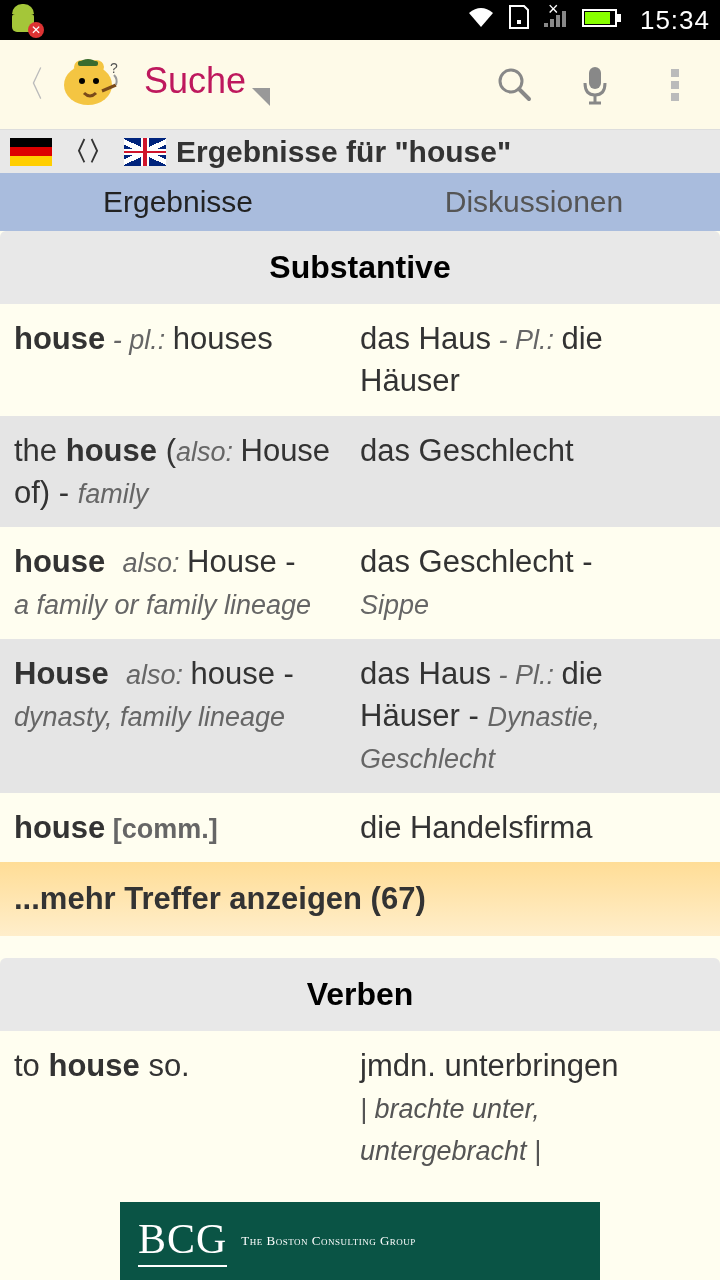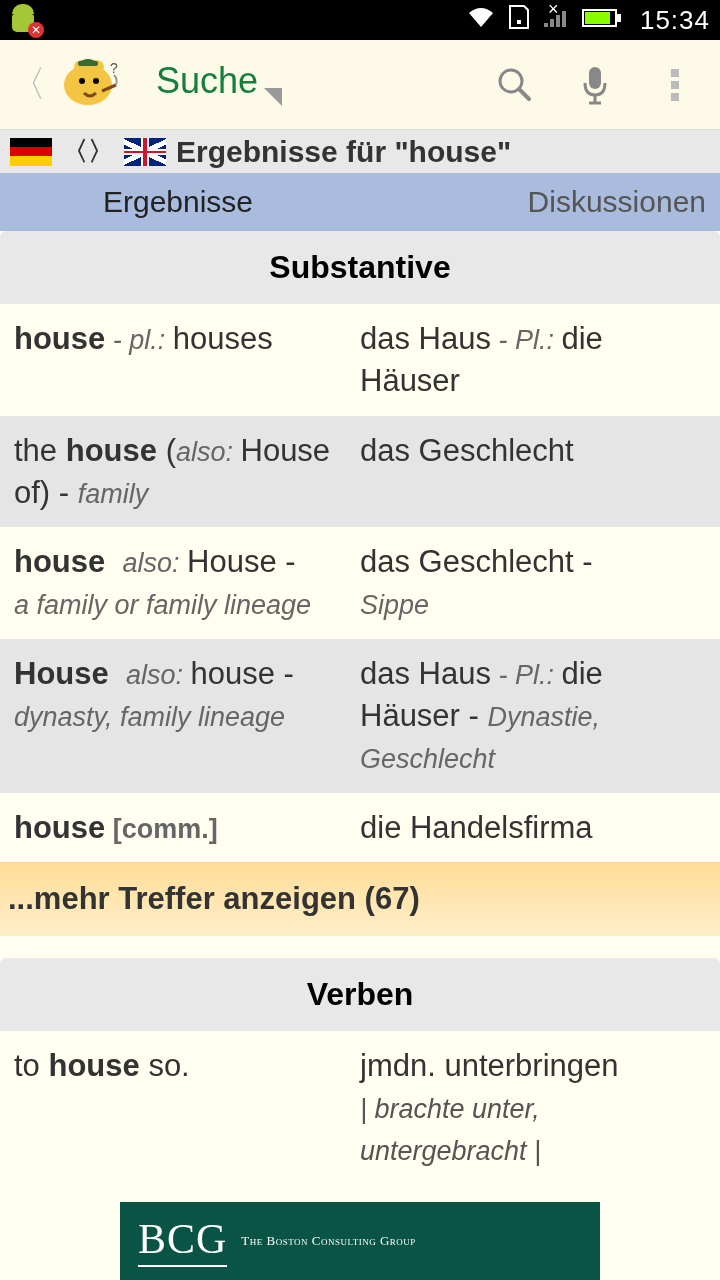--- a/index.html
+++ b/index.html
@@ -5,21 +5,21 @@
   * { box-sizing: border-box; margin: 0; padding: 0; }
   html, body { width: 720px; height: 1280px; font-family: Arial, Helvetica, sans-serif; background: #fffef0; overflow: hidden; }
   
   .status-bar { height: 40px; background: #000; color: #fff; display: flex; align-items: center; justify-content: flex-end; padding: 0 10px; gap: 12px; font-size: 26px; position: relative; }
   .status-left { position: absolute; left: 8px; top: 4px; }
   .status-bar .clock { font-weight: 400; margin-left: 6px; letter-spacing: 1px; }
   
   .app-bar { height: 90px; background: #fefae8; display: flex; align-items: center; padding: 0 10px; gap: 10px; border-bottom: 1px solid #ddd; }
   .back-chev { font-size: 36px; color: #bbb; margin-right: 4px; }
   .search-wrap { display: flex; align-items: flex-end; flex: 0 0 auto; }
-  .search-label { font-size: 36px; color: #15803d; margin: 0 6px 8px 24px; }
+  .search-label { font-size: 36px; color: #be185d; margin: 0 6px 8px 12px; }
   .spinner-tri { width: 0; height: 0; border-left: 18px solid transparent; border-top: 18px solid #999; margin-bottom: 4px; }
   .spacer { flex: 1; }
   .icon-btn { width: 70px; display: flex; align-items: center; justify-content: center; color: #777; }
   
   .results-hdr { background: #e8e8e8; display: flex; align-items: center; gap: 10px; padding: 4px 10px; font-size: 30px; font-weight: bold; color: #333; }
   .flag { width: 42px; height: 28px; display: inline-block; }
   .flag-de { background: linear-gradient(to bottom, #000 0 33%, #dd0000 33% 66%, #ffce00 66% 100%); }
   .flag-uk { background: #00247d; position: relative; overflow: hidden; }
   .flag-uk::before { content:""; position:absolute; inset:0; background:
       linear-gradient(to bottom, transparent 40%, #fff 40% 60%, transparent 60%),
@@ -27,30 +27,30 @@
       linear-gradient(26deg, transparent 44%, #fff 44% 56%, transparent 56%),
       linear-gradient(-26deg, transparent 44%, #fff 44% 56%, transparent 56%); }
   .flag-uk::after { content:""; position:absolute; inset:0; background:
       linear-gradient(to bottom, transparent 45%, #cf142b 45% 55%, transparent 55%),
       linear-gradient(to right, transparent 45%, #cf142b 45% 55%, transparent 55%); }
   .swap { font-size: 26px; color: #333; font-weight: bold; }
   
   .tabs { background: #a9bcdd; display: flex; align-items: center; height: 58px; font-size: 30px; color: #555; }
   .tab { flex: 1; text-align: center; padding: 10px 6px; }
   .tab.left { text-align: left; padding-left: 12px; }
-  .tab.right { text-align: right; padding-right: 14px; }
+  .tab.right { text-align: center; padding-right: 14px; }
   .tab.active { color: #222; font-weight: 500; }
   
   .section-title { background: #e8e8e8; text-align: center; font-size: 32px; font-weight: bold; padding: 18px 0; border-radius: 6px 6px 0 0; }
   
   .row { display: flex; font-size: 31px; color: #333; padding: 14px 14px; }
   .row > div { width: 50%; padding-right: 10px; line-height: 1.35; }
   .row.alt { background: #e5e5e5; justify-content: flex-end; }
   .row.plain { background: #fffef0; }
-  .row.gradient { background: linear-gradient(to bottom, #ffdd96, #ffeecb); font-weight: bold; padding: 16px 8px; }
+  .row.gradient { background: linear-gradient(to bottom, #ffdd96, #ffeecb); font-weight: bold; padding: 16px 14px; }
   .term { font-weight: bold; }
   .meta { font-style: italic; color: #666; font-size: 27px; }
   .meta-np { color: #666; font-size: 27px; font-weight: bold; }
   .sub { font-size: 27px; color: #555; }
   
   .ad { position: absolute; bottom: 0; left: 0; right: 0; height: 82px; background: #fffef0; display: flex; justify-content: center; align-items: flex-end; }
   .ad-inner { width: 480px; height: 78px; background: #0a5445; color: #fff; display: flex; align-items: center; padding: 8px 18px; gap: 14px; }
   .bcg-logo { font-family: Georgia, 'Times New Roman', serif; font-size: 42px; letter-spacing: 1px; border-bottom: 2px solid #fff; padding-bottom: 2px; }
   .bcg-tag { font-family: Georgia, serif; font-size: 13px; letter-spacing: 0.5px; font-variant: small-caps; }
   

